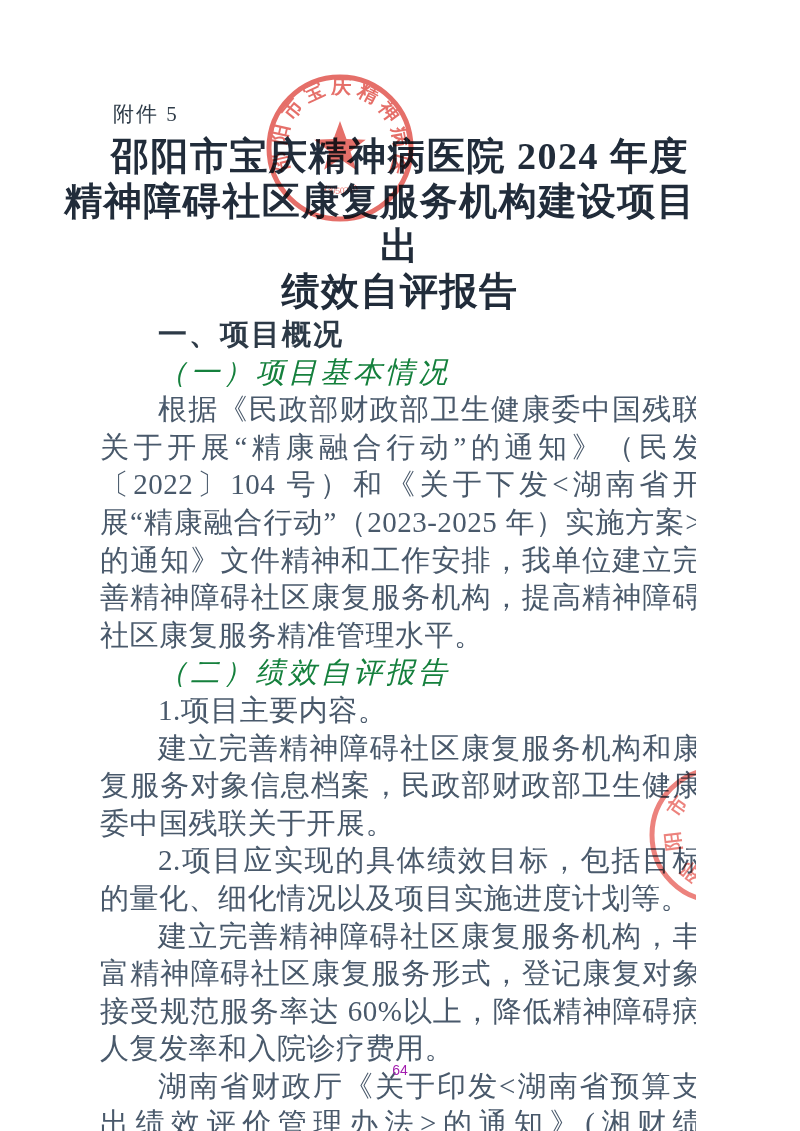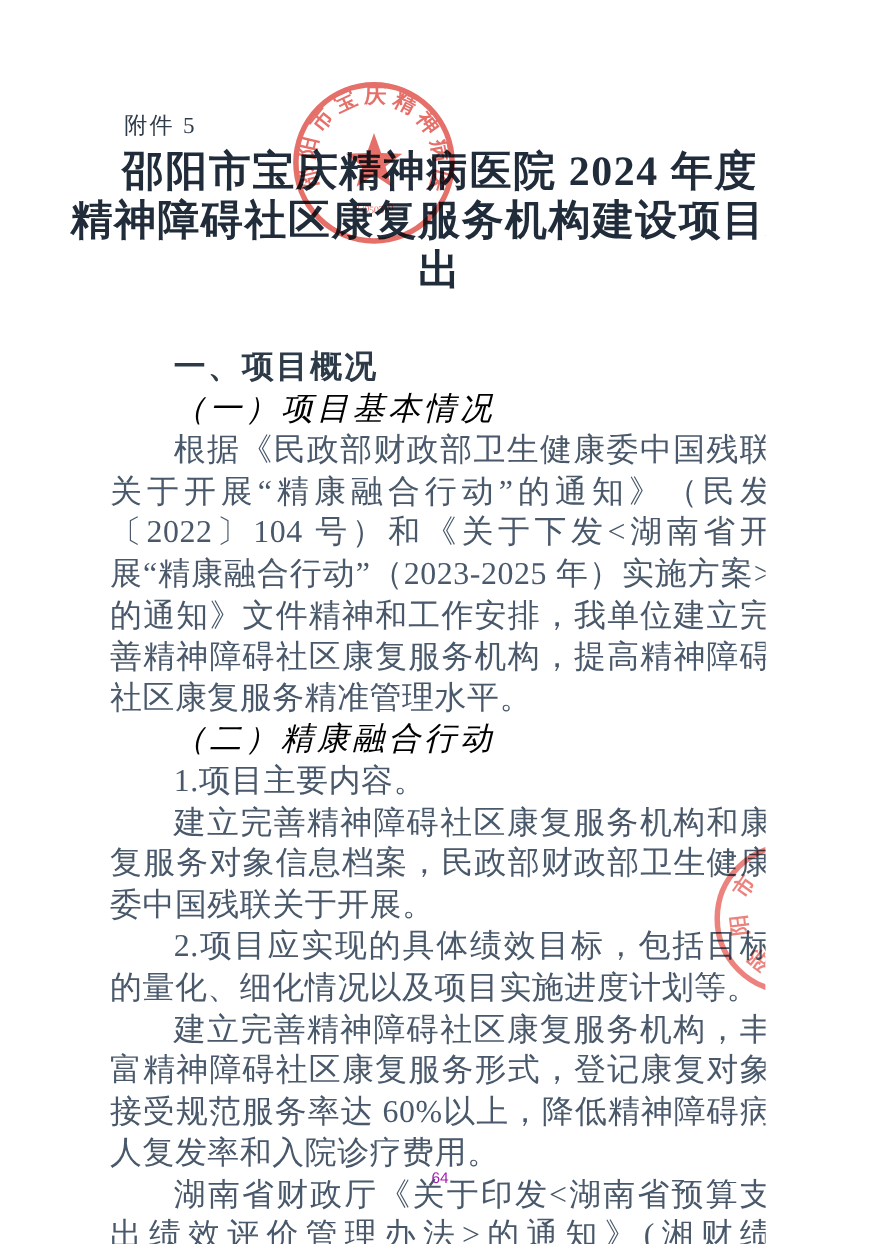--- a/index.html
+++ b/index.html
@@ -26,21 +26,21 @@
     font-size:29px;line-height:37.6px;color:#49596b;
   }
   .doc-body > div{
     margin:0;text-indent:2em;text-align:justify;text-justify:inter-ideograph;
   }
   .sec-h1{
     font-family:"Liberation Sans", sans-serif;
     font-weight:700;color:#2d3a47;letter-spacing:2px;
   }
   .sec-h2{
-    font-style:italic;letter-spacing:3.5px;color:#000000;
+    font-style:italic;letter-spacing:3.5px;color:#15803d;
   }
   .sec-p{letter-spacing:0.5px;}
   .page-number{
     position:absolute;left:0;top:1062px;width:800px;text-align:center;
     font-family:"Liberation Sans", sans-serif;
     font-size:14px;color:#a21caf;
   }
   .seal-main{
     position:absolute;left:258px;top:66px;
     opacity:0.82;mix-blend-mode:multiply;
@@ -56,27 +56,28 @@
 </head>
 <body>
 
 <div class="page">
 
   <div class="attachment">附件 5</div>
 
   <div class="title-block">
     <div>邵阳市宝庆精神病医院 2024 年度</div>
     <div>精神障碍社区康复服务机构建设项目支出</div>
+    <div>绩效自评报告</div>
   </div>
 
   <div class="doc-body">
       <div class="sec-h1">一、项目概况</div>
       <div class="sec-h2">（一）项目基本情况</div>
       <div class="sec-p">根据《民政部财政部卫生健康委中国残联关于开展“精康融合行动”的通知》（民发〔2022〕104 号）和《关于下发&lt;湖南省开展“精康融合行动”（2023-2025 年）实施方案&gt;的通知》文件精神和工作安排，我单位建立完善精神障碍社区康复服务机构，提高精神障碍社区康复服务精准管理水平。</div>
-      <div class="sec-h2">（二）精康融合行动</div>
+      <div class="sec-h2">（二）绩效自评报告</div>
       <div class="sec-p">1.项目主要内容。</div>
       <div class="sec-p">建立完善精神障碍社区康复服务机构和康复服务对象信息档案，民政部财政部卫生健康委中国残联关于开展。</div>
       <div class="sec-p">2.项目应实现的具体绩效目标，包括目标的量化、细化情况以及项目实施进度计划等。</div>
       <div class="sec-p">建立完善精神障碍社区康复服务机构，丰富精神障碍社区康复服务形式，登记康复对象接受规范服务率达 60%以上，降低精神障碍病人复发率和入院诊疗费用。</div>
       <div class="sec-p">湖南省财政厅《关于印发&lt;湖南省预算支出绩效评价管理办法&gt;的通知》(湘财绩〔2020〕7 号)。</div>
     </div>
 
   <svg class="seal-main" width="164" height="164" viewBox="0 0 164 164">
     <circle cx="82" cy="82" r="71" fill="none" stroke-width="5" stroke="#e04f48"></circle>
     <polygon points="82,55 88.5,73.1 107.7,73.7 92.5,85.4 97.9,103.8 82,93 66.1,103.8 71.5,85.4 56.3,73.7 75.5,73.1" fill="#e04f48"></polygon>

